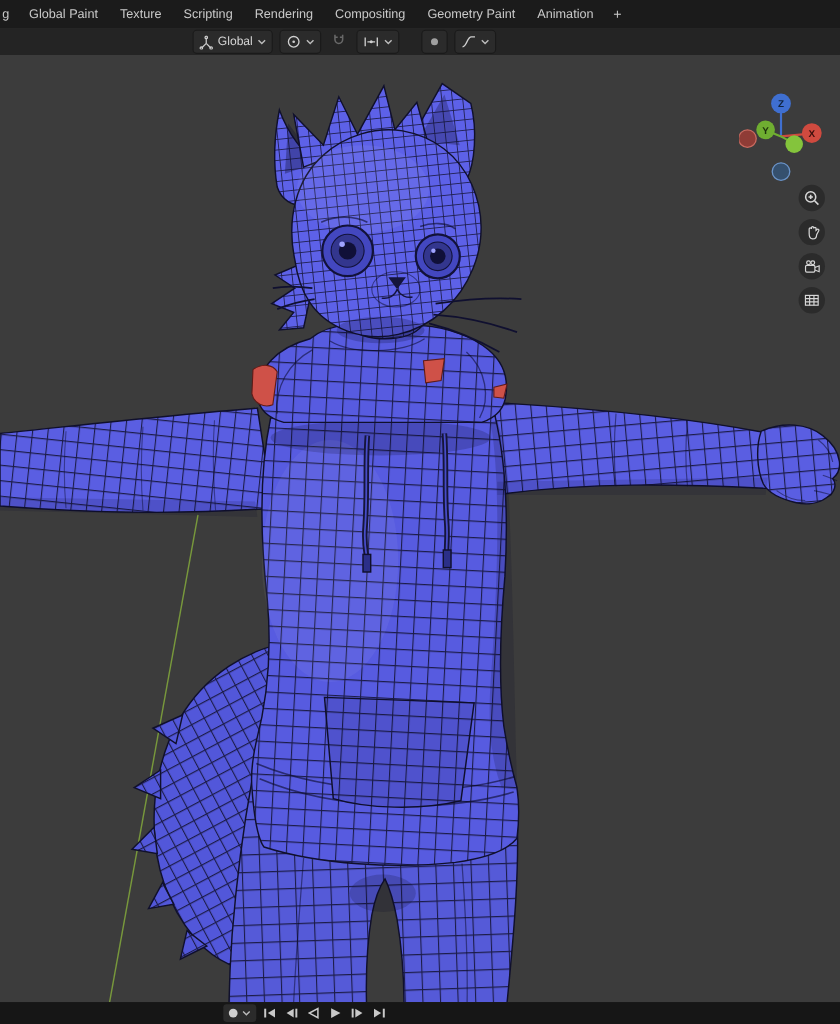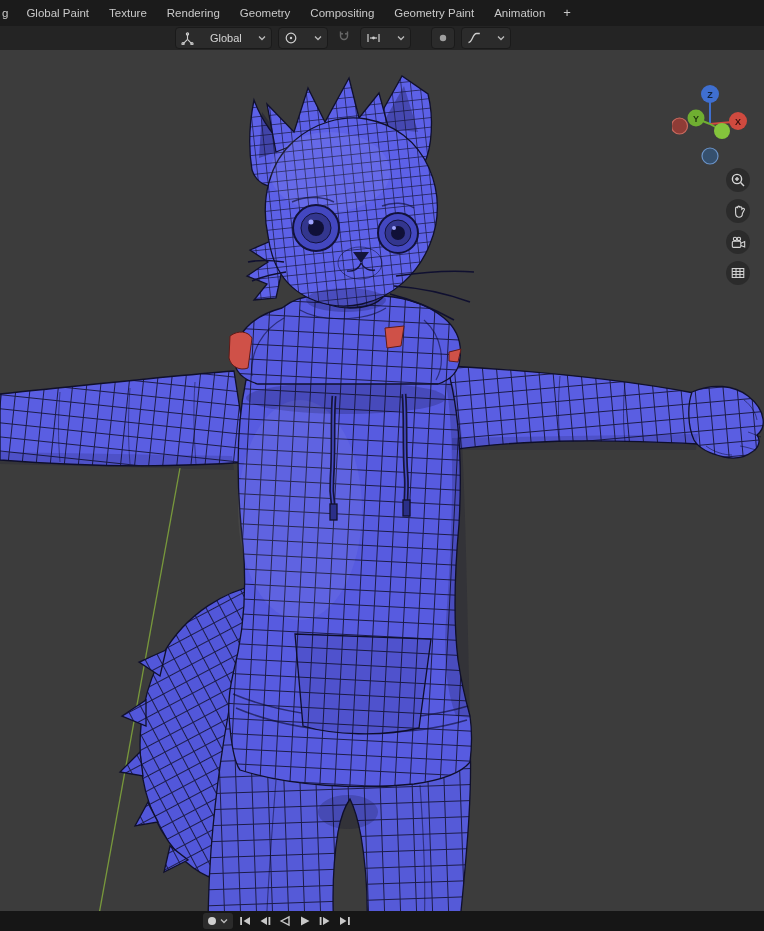--- a/index.html
+++ b/index.html
@@ -10,21 +10,21 @@
   .topbar{position:absolute;top:0;left:0;right:0;height:26px;background:#1b1b1b;
           display:flex;align-items:center;color:#c9c9c9;font-size:11.5px;z-index:30;}
   .tab{padding:0 10px;line-height:26px;white-space:nowrap;cursor:default;}
   .tab:first-child{padding:0 8px 0 2px;}
   .tab-add{padding:0 8px;font-size:13px;color:#c9c9c9;}
 
   
   .vheader{position:absolute;top:26px;left:0;right:0;height:24px;background:#242424;
            display:flex;align-items:center;z-index:30;}
   .vh-inner{display:flex;align-items:center;margin-left:175px;gap:6px;}
-  .pill{display:flex;align-items:center;gap:16px;height:20px;background:#2b2b2b;
+  .pill{display:flex;align-items:center;gap:4px;height:20px;background:#2b2b2b;
         border:1px solid #1a1a1a;border-radius:4px;padding:0 5px;color:#d5d5d5;font-size:11px;}
   .pill svg{display:block;}
   .lone-icon{display:flex;align-items:center;height:20px;padding:0 3px;opacity:.4;}
   .gap-big{width:8px;}
 
   
   .viewport{position:absolute;top:50px;left:0;right:0;bottom:20px;background:#3c3c3c;overflow:hidden;}
   .scene-svg{position:absolute;top:0;left:0;}
 
   
@@ -43,22 +43,22 @@
 </style>
 </head>
 <body>
 
 <div id="app">
 
   <div class="topbar">
     <div class="tab">g</div>
     <div class="tab">Global Paint</div>
     <div class="tab">Texture</div>
+    <div class="tab">Scripting</div>
     <div class="tab">Rendering</div>
-    <div class="tab">Geometry</div>
     <div class="tab">Compositing</div>
     <div class="tab">Geometry Paint</div>
     <div class="tab">Animation</div>
     <div class="tab tab-add">+</div>
   </div>
 
   <div class="vheader">
     <div class="vh-inner">
       <div class="pill">
         <span>

